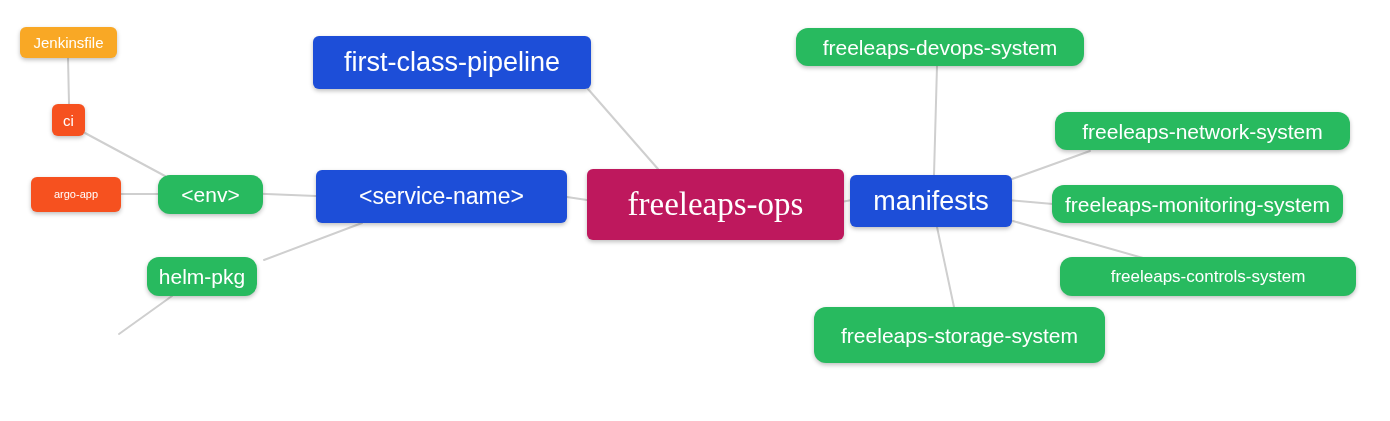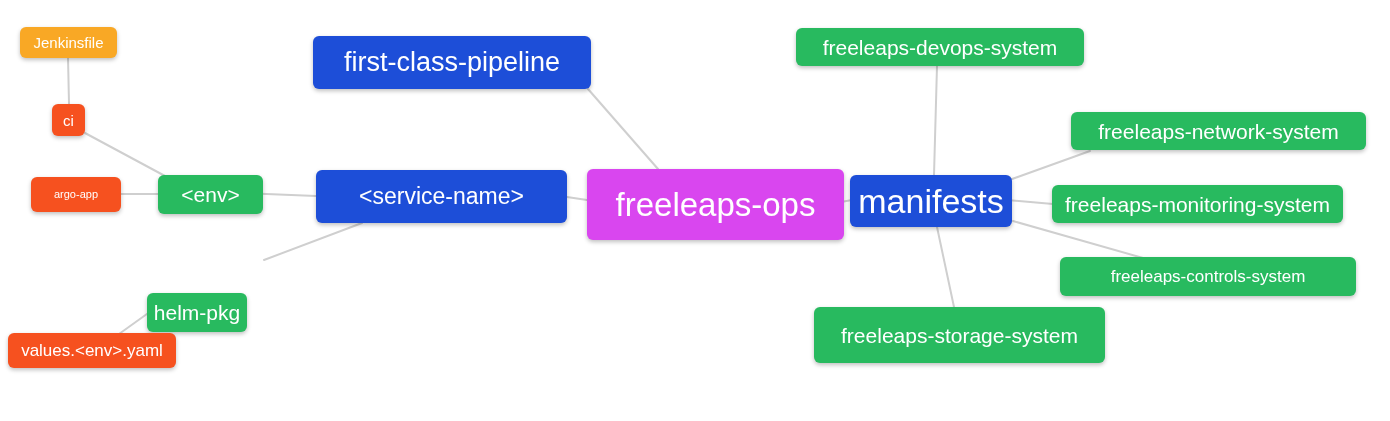--- a/index.html
+++ b/index.html
@@ -38,38 +38,38 @@
     justify-content: center;
     color: #ffffff;
     border-radius: 6px;
     box-shadow: 0 2px 4px rgba(0,0,0,0.25);
     white-space: nowrap;
     cursor: pointer;
     box-sizing: border-box;
     line-height: 1;
     user-select: none;
   }
-  .green  { background: #28ba5f; }
+  .green  { background: #28ba5f; border-radius: 12px; }
   .blue   { background: #1d4ed8; }
-  .dark   { background: #d946ef; }
+  .dark   { background: #be185d; font-family: Liberation Serif, serif; }
   .red    { background: #f6511f; }
   .orange { background: #f9a825; }
 
   .n-jenkinsfile { left: 20px;   top: 27px;  width: 97px;  height: 31px; font-size: 15px; }
   .n-ci          { left: 52px;   top: 104px; width: 33px;  height: 32px; font-size: 15px; }
   .n-argo        { left: 31px;   top: 177px; width: 90px;  height: 35px; font-size: 11px; }
   .n-env         { left: 158px;  top: 175px; width: 105px;  height: 39px; font-size: 21px; }
-  .n-helm        { left: 147px;  top: 257px; width: 100px; height: 39px; font-size: 21px; margin-top: 36px; }
+  .n-helm        { left: 147px;  top: 257px; width: 110px; height: 39px; font-size: 21px; }
   .n-values     { left: 8px;    top: 333px; width: 168px; height: 35px; font-size: 17px; }
   .n-pipeline    { left: 313px;  top: 36px;  width: 278px; height: 53px; font-size: 27px; }
   .n-service     { left: 316px;  top: 170px; width: 251px; height: 53px; font-size: 23px; }
   .n-ops         { left: 587px;  top: 169px; width: 257px; height: 71px; font-size: 33px; }
-  .n-manifests   { left: 850px;  top: 175px; width: 162px; height: 52px; font-size: 34px; }
+  .n-manifests   { left: 850px;  top: 175px; width: 162px; height: 52px; font-size: 27px; }
   .n-devops      { left: 796px;  top: 28px;  width: 288px; height: 38px; font-size: 21px; }
-  .n-network     { left: 1055px; top: 112px; width: 295px; height: 38px; font-size: 21px; margin-left: 16px; }
+  .n-network     { left: 1055px; top: 112px; width: 295px; height: 38px; font-size: 21px; }
   .n-monitoring  { left: 1052px; top: 185px; width: 291px; height: 38px; font-size: 21px; }
   .n-controls    { left: 1060px; top: 257px; width: 296px; height: 39px; font-size: 17px; }
   .n-storage     { left: 814px;  top: 307px; width: 291px; height: 56px; font-size: 21px; }
 </style>
 </head>
 <body>
 
 <div class="canvas">
 
   <svg class="edges" viewBox="0 0 1390 421">
@@ -87,21 +87,20 @@
     <line x1="1008" y1="200" x2="1053" y2="204"></line>
     <line x1="1013" y1="221" x2="1143" y2="258"></line>
     <line x1="937" y1="227" x2="954" y2="307"></line>
   </svg>
 
   <div class="node orange n-jenkinsfile">Jenkinsfile</div>
   <div class="node red n-ci">ci</div>
   <div class="node red n-argo">argo-app</div>
   <div class="node green n-env">&lt;env&gt;</div>
   <div class="node green n-helm">helm-pkg</div>
-  <div class="node red n-values">values.&lt;env&gt;.yaml</div>
   <div class="node blue n-pipeline">first-class-pipeline</div>
   <div class="node blue n-service">&lt;service-name&gt;</div>
   <div class="node dark n-ops">freeleaps-ops</div>
   <div class="node blue n-manifests">manifests</div>
   <div class="node green n-devops">freeleaps-devops-system</div>
   <div class="node green n-network">freeleaps-network-system</div>
   <div class="node green n-monitoring">freeleaps-monitoring-system</div>
   <div class="node green n-controls">freeleaps-controls-system</div>
   <div class="node green n-storage">freeleaps-storage-system</div>
 

